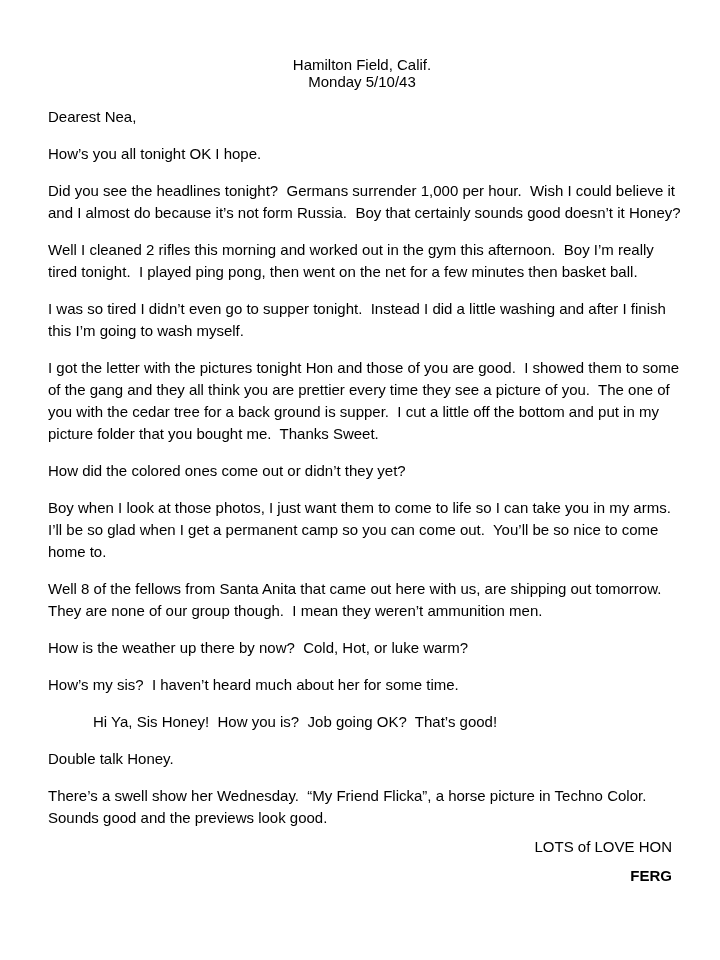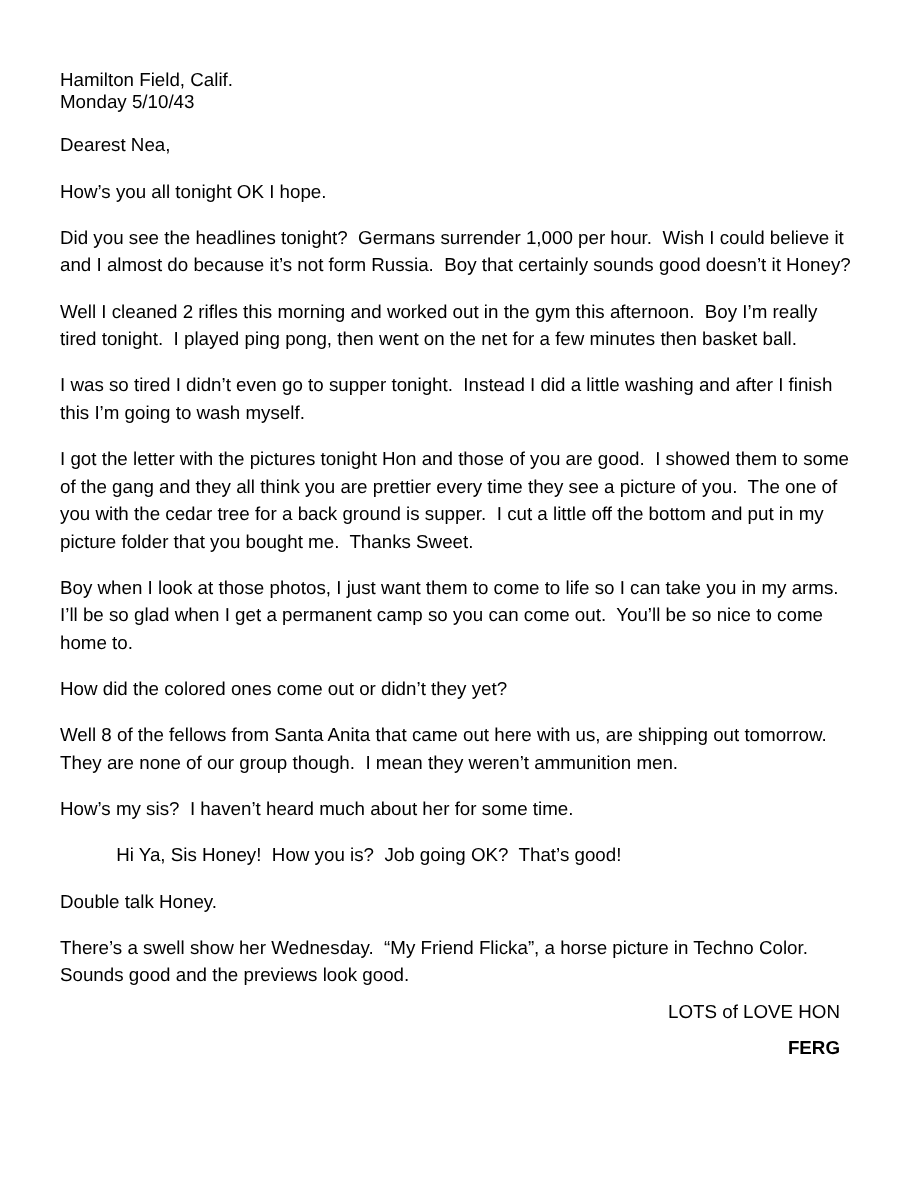--- a/index.html
+++ b/index.html
@@ -15,21 +15,21 @@
     color: #000000;
     overflow: hidden;
   }
   .page {
     box-sizing: border-box;
     width: 720px;
     height: 960px;
     padding: 56px 36px 0 48px;
   }
   .heading {
-    text-align: left;
+    text-align: center;
     margin: 0 8px 16px 0;
   }
   .heading div {
     line-height: 17px;
     white-space: pre;
   }
   p {
     margin: 15px 0 7px 0;
     line-height: 22px;
     white-space: pre;
@@ -66,26 +66,27 @@
   <p>Did you see the headlines tonight?  Germans surrender 1,000 per hour.  Wish I could believe it
 and I almost do because it’s not form Russia.  Boy that certainly sounds good doesn’t it Honey?</p>
   <p>Well I cleaned 2 rifles this morning and worked out in the gym this afternoon.  Boy I’m really
 tired tonight.  I played ping pong, then went on the net for a few minutes then basket ball.</p>
   <p>I was so tired I didn’t even go to supper tonight.  Instead I did a little washing and after I finish
 this I’m going to wash myself.</p>
   <p>I got the letter with the pictures tonight Hon and those of you are good.  I showed them to some
 of the gang and they all think you are prettier every time they see a picture of you.  The one of
 you with the cedar tree for a back ground is supper.  I cut a little off the bottom and put in my
 picture folder that you bought me.  Thanks Sweet.</p>
+  <p>How did the colored ones come out or didn’t they yet?</p>
   <p>Boy when I look at those photos, I just want them to come to life so I can take you in my arms.
 I’ll be so glad when I get a permanent camp so you can come out.  You’ll be so nice to come
 home to.</p>
-  <p>How did the colored ones come out or didn’t they yet?</p>
   <p>Well 8 of the fellows from Santa Anita that came out here with us, are shipping out tomorrow.
 They are none of our group though.  I mean they weren’t ammunition men.</p>
+  <p>How is the weather up there by now?  Cold, Hot, or luke warm?</p>
   <p>How’s my sis?  I haven’t heard much about her for some time.</p>
   <p class="indent">Hi Ya, Sis Honey!  How you is?  Job going OK?  That’s good!</p>
   <p>Double talk Honey.</p>
   <p>There’s a swell show her Wednesday.  “My Friend Flicka”, a horse picture in Techno Color.
 Sounds good and the previews look good.</p>
 
   <p class="center closing">LOTS of LOVE HON</p>
   <p class="center signature">FERG</p>
 
 </div>

